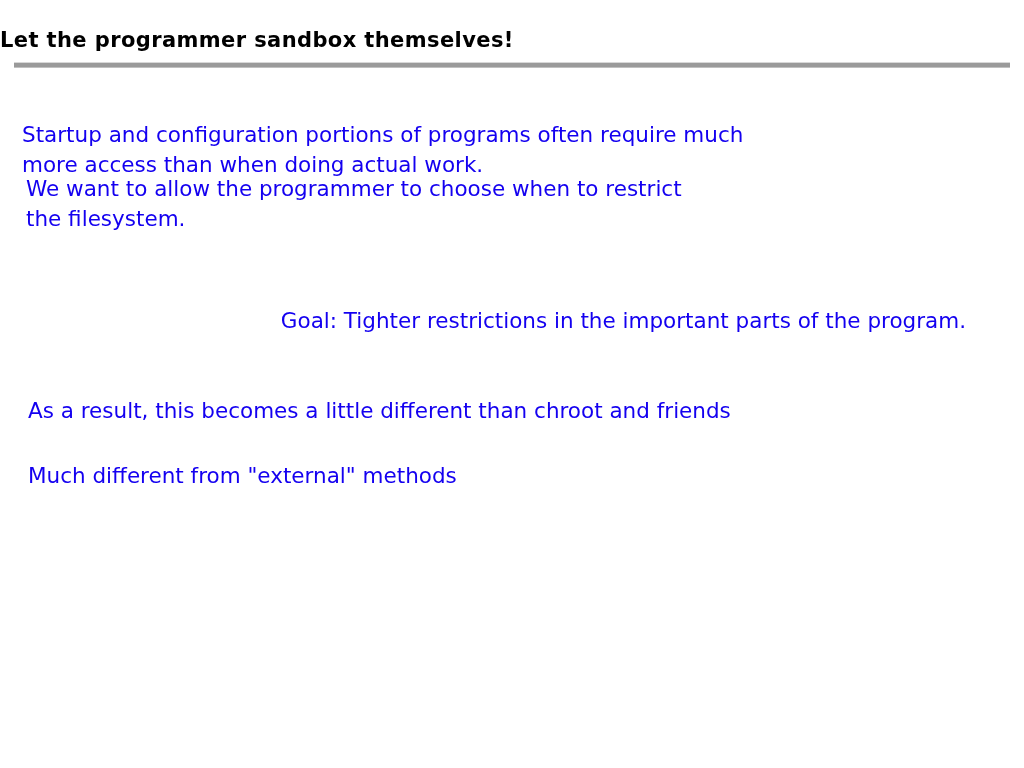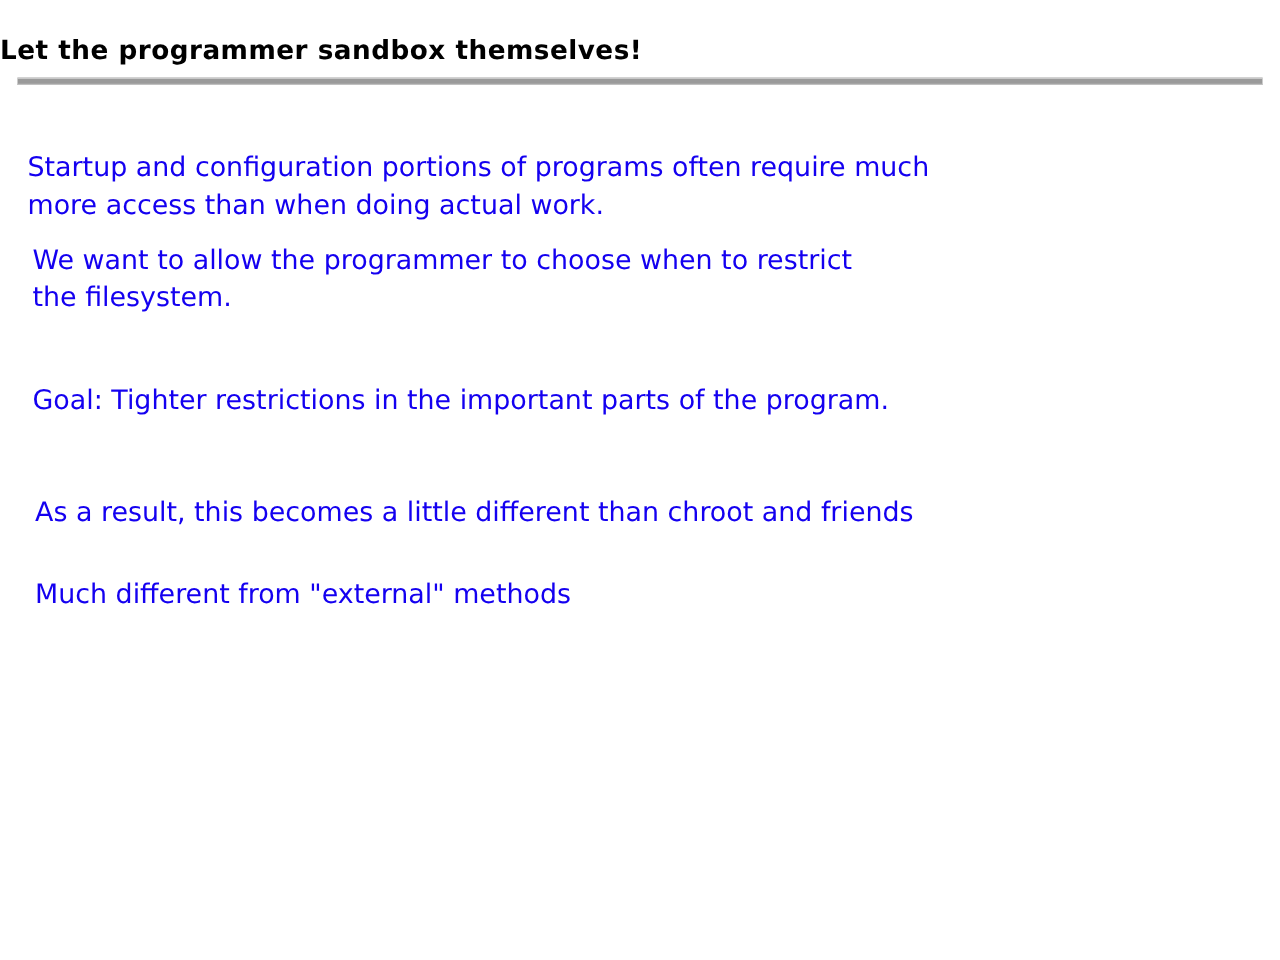--- a/index.html
+++ b/index.html
@@ -44,22 +44,22 @@
   .body-block {
     position: absolute;
     left: 24px;
     color: #1400f0;
     font-size: 21.5px;
     line-height: 30px;
     font-family: "DejaVu Sans", sans-serif;
     white-space: pre-line;
   }
   .b1 { top: 80px;  left: 22px; width: 950px; margin-top: 40px; }
-  .b2 { top: 194px; left: 26px; width: 900px; }
-  .b3 { top: 306px; left: 26px; width: 940px; }
+  .b2 { top: 174px; left: 26px; width: 900px; }
+  .b3 { top: 306px; left: 26px; width: 940px; text-align: right; }
   .b4 { top: 396px; left: 28px; width: 950px; }
   .b5 { top: 461px; left: 28px; width: 900px; }
 </style>
 </head>
 <body>
 
 <div class="slide">
 
   <div class="slide-title">Let the programmer sandbox themselves!</div>
 

